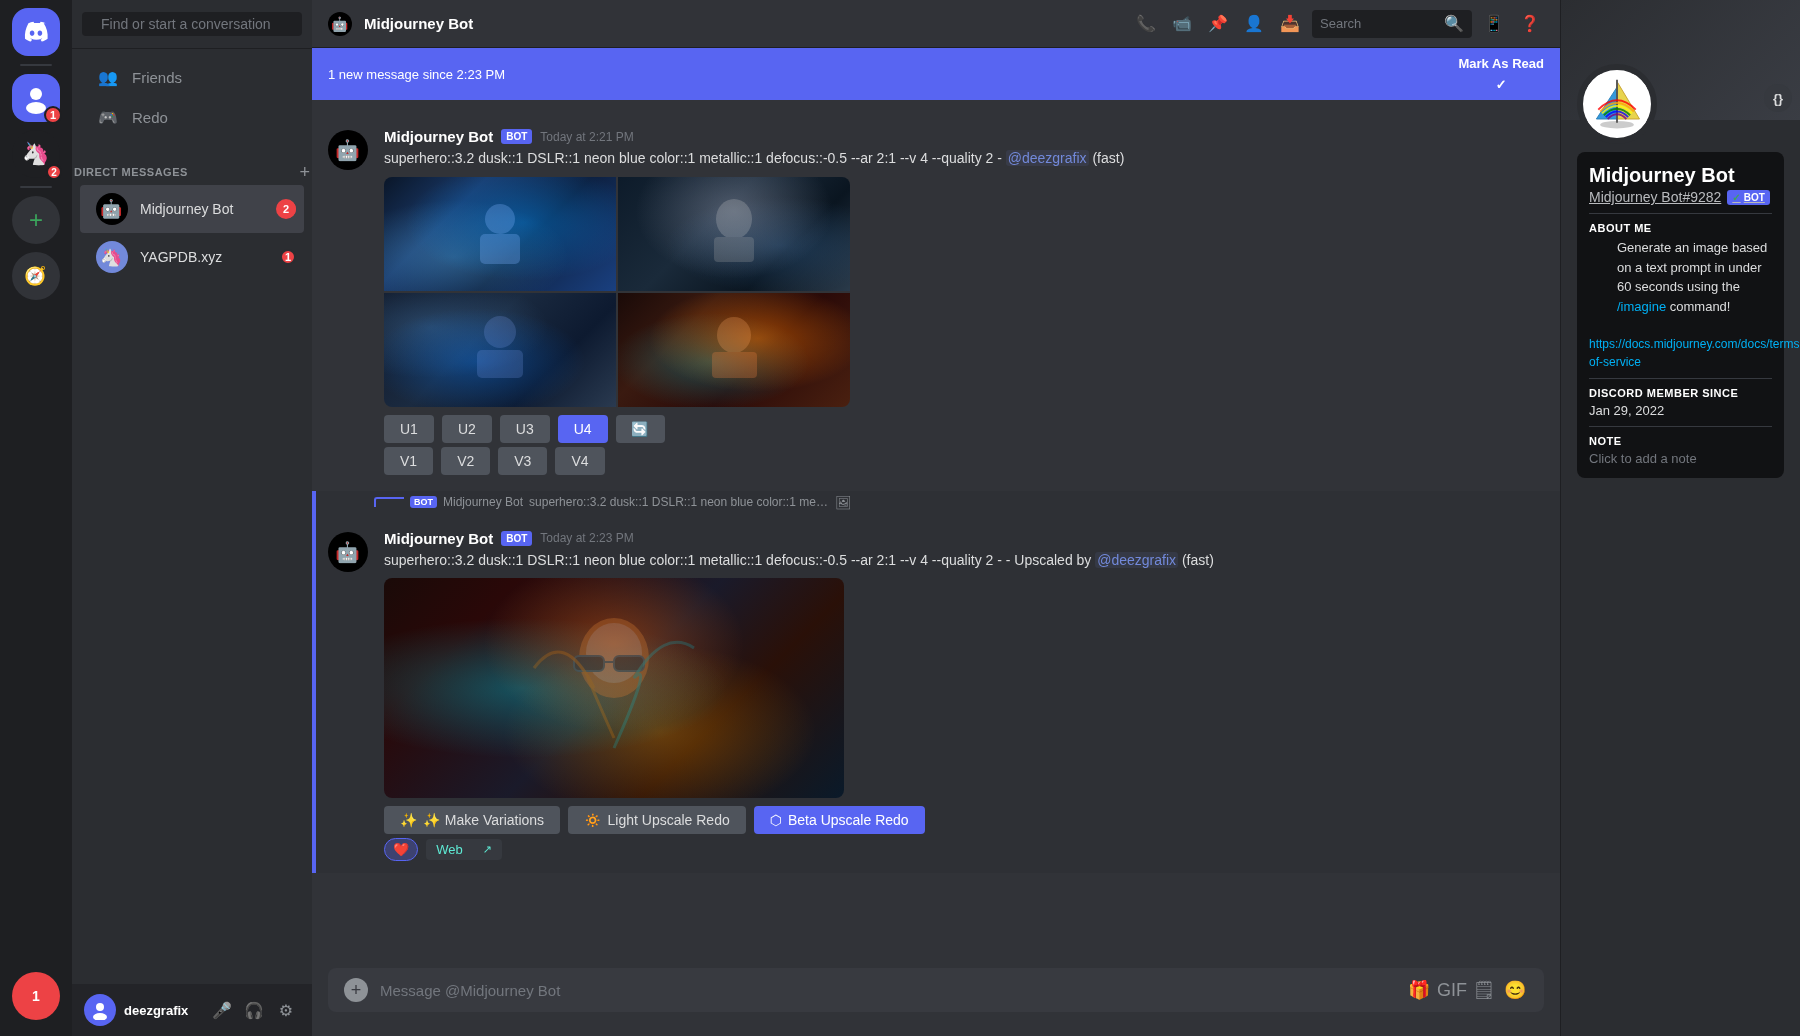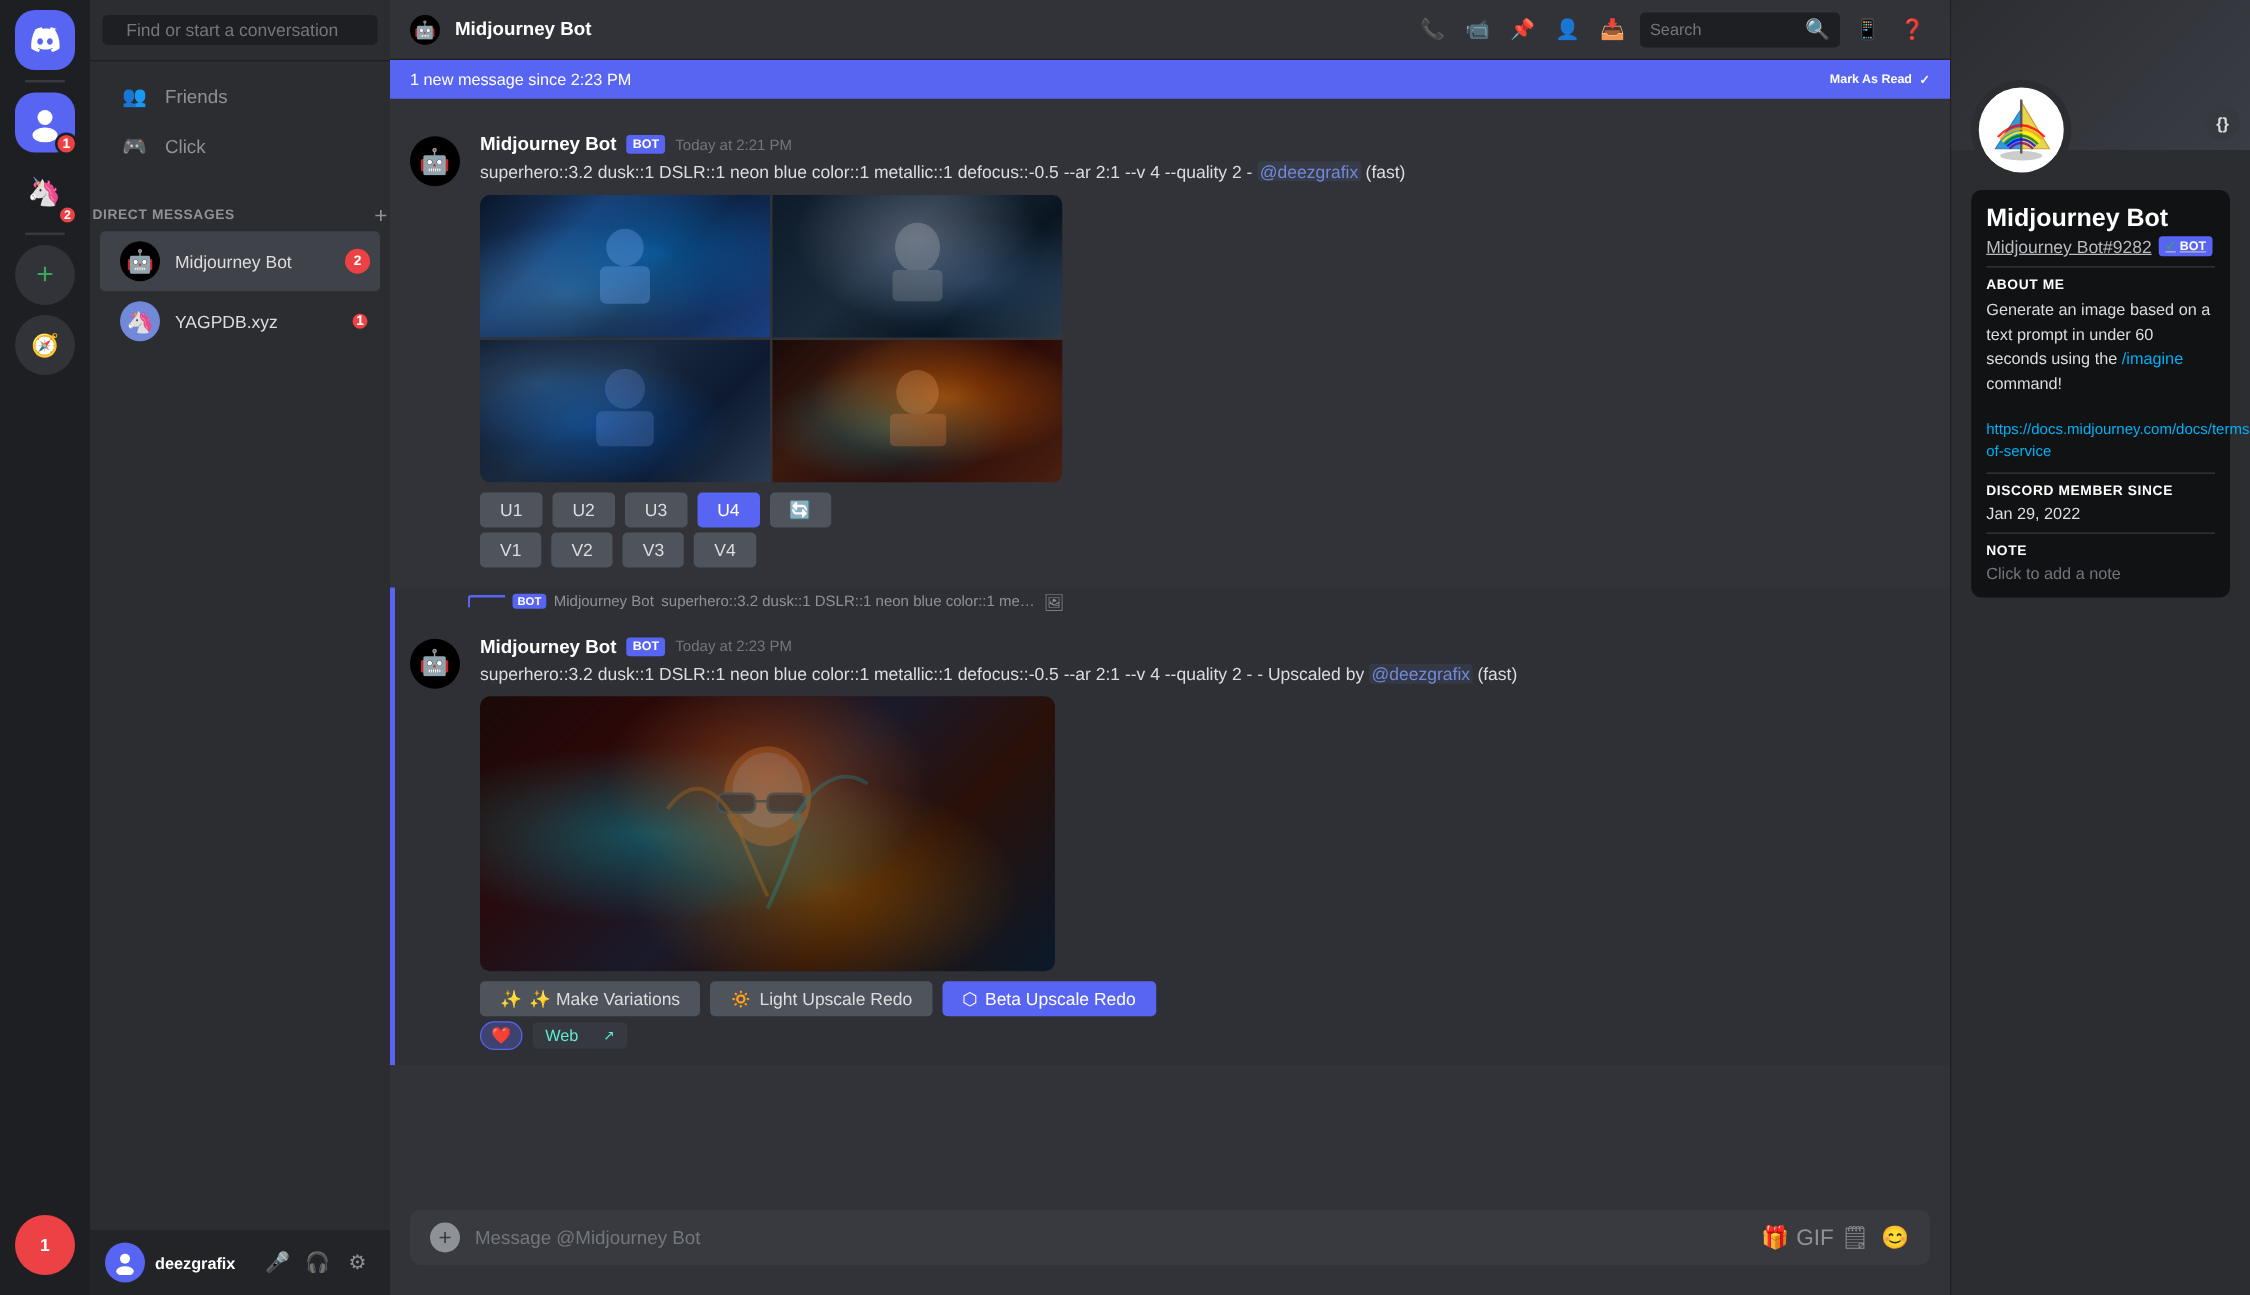--- a/index.html
+++ b/index.html
@@ -272,26 +272,27 @@
       justify-content: space-between;
       font-size: 13px;
       font-weight: 500;
       color: #fff;
       flex-shrink: 0;
     }
     .mark-as-read-btn {
       background: none;
       border: none;
       color: #fff;
-      font-size: 10px;
+      font-size: 13px;
       font-weight: 600;
       cursor: pointer;
       display: flex;
       align-items: center;
       gap: 6px;
+      flex-direction: column;
     }
 
     
     .messages-area {
       flex: 1;
       overflow-y: auto;
       padding: 16px 0;
       display: flex;
       flex-direction: column;
       gap: 0;
@@ -621,20 +622,21 @@
       font-weight: 700;
       color: #fff;
       text-transform: uppercase;
       letter-spacing: 0.5px;
       margin-bottom: 4px;
     }
     .profile-section-text {
       font-size: 13px;
       color: #dcddde;
       line-height: 1.5;
+      margin-left: 28px;
     }
     .profile-link {
       color: #00b0f4;
       text-decoration: none;
       font-size: 13px;
     }
     .profile-member-since {
       font-size: 13px;
       color: #dcddde;
     }
@@ -734,21 +736,21 @@
   <div class="dm-search">
     <input type="text" placeholder="Find or start a conversation" style="">
   </div>
   <div class="dm-nav-items">
     <div class="dm-nav-item">
       <div class="dm-nav-icon">👥</div>
       <span>Friends</span>
     </div>
     <div class="dm-nav-item">
       <div class="dm-nav-icon">🎮</div>
-      <span>Click</span>
+      <span>Redo</span>
     </div>
   </div>
   <div class="dm-section-header">
     <span>DIRECT MESSAGES</span>
     <button>+</button>
   </div>
 
   <div class="dm-user-item active">
     <div class="dm-avatar midjourney" style="background:#000; font-size:18px;">🤖</div>
     <span class="dm-user-name">Midjourney Bot</span>

